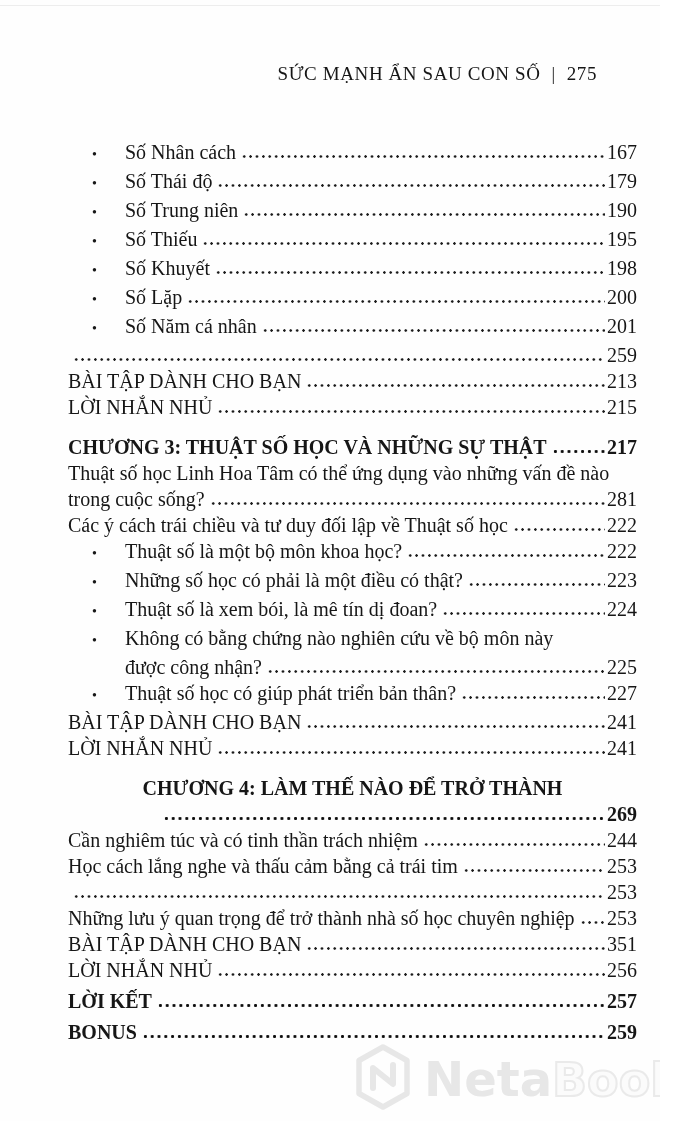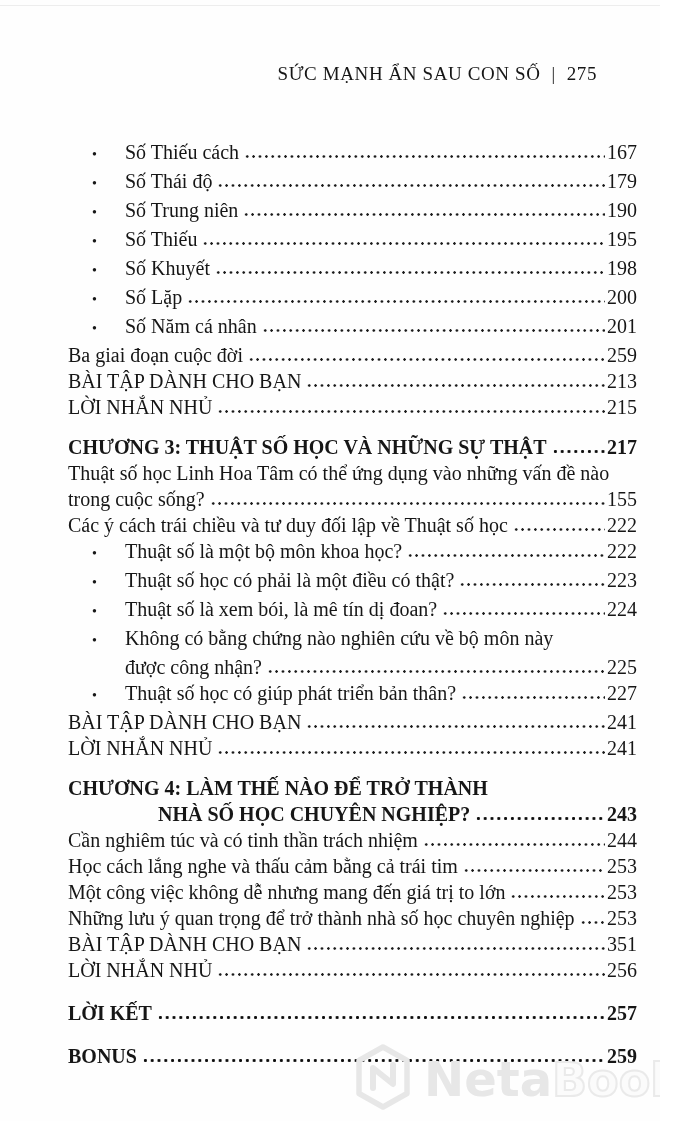--- a/index.html
+++ b/index.html
@@ -62,24 +62,24 @@
     flex: 0 0 auto;
   }
   .row .marker {
     flex: 0 0 auto;
     width: 57px;
     padding-left: 24px;
     box-sizing: border-box;
     font-size: 14px;
   }
   .row.bullet-cont { padding-left: 57px; justify-content: center; }
-  .row.chapter { font-weight: bold; }
+  .row.chapter { font-weight: bold; justify-content: center; }
   .row.chapter-cont { font-weight: bold; padding-left: 90px; }
   .row.gap-large { margin-top: 14px; }
-  .row.gap-medium { margin-top: 17px; }
+  .row.gap-medium { margin-top: 5px; }
   .dots {
     flex: 1 1 auto;
     min-width: 6px;
     height: 5px;
     margin-left: 5px;
     margin-right: 2px;
     background-image: radial-gradient(circle, #1b1b1b 1.1px, rgba(0,0,0,0) 1.45px);
     background-size: 6.4px 5px;
     background-position: left center;
     background-repeat: repeat-x;
@@ -129,21 +129,21 @@
 
   <div class="running-header">
     <span>SỨC MẠNH ẨN SAU CON SỐ</span>
     <span class="sep">|</span>
     <span>275</span>
   </div>
 
   <div class="toc">
       <div class="row bullet">
       <span class="marker">•</span>
-      <span class="label">Số Thiếu cách</span>
+      <span class="label">Số Nhân cách</span>
       <span class="dots"></span>
       <span class="pagenum">167</span>
     </div>
       <div class="row bullet">
       <span class="marker">•</span>
       <span class="label">Số Thái độ</span>
       <span class="dots"></span>
       <span class="pagenum">179</span>
     </div>
       <div class="row bullet">
@@ -171,21 +171,20 @@
       <span class="pagenum">200</span>
     </div>
       <div class="row bullet">
       <span class="marker">•</span>
       <span class="label">Số Năm cá nhân</span>
       <span class="dots"></span>
       <span class="pagenum">201</span>
     </div>
       <div class="row plain">
 
-      <span class="label">Ba giai đoạn cuộc đời</span>
       <span class="dots"></span>
       <span class="pagenum">259</span>
     </div>
       <div class="row plain">
 
       <span class="label">BÀI TẬP DÀNH CHO BẠN</span>
       <span class="dots"></span>
       <span class="pagenum">213</span>
     </div>
       <div class="row plain">
@@ -202,37 +201,37 @@
     </div>
       <div class="row plain">
 
       <span class="label">Thuật số học Linh Hoa Tâm có thể ứng dụng vào những vấn đề nào</span>
 
     </div>
       <div class="row plain">
 
       <span class="label">trong cuộc sống?</span>
       <span class="dots"></span>
-      <span class="pagenum">155</span>
+      <span class="pagenum">281</span>
     </div>
       <div class="row plain">
 
       <span class="label">Các ý cách trái chiều và tư duy đối lập về Thuật số học</span>
       <span class="dots"></span>
       <span class="pagenum">222</span>
     </div>
       <div class="row bullet">
       <span class="marker">•</span>
       <span class="label">Thuật số là một bộ môn khoa học?</span>
       <span class="dots"></span>
       <span class="pagenum">222</span>
     </div>
       <div class="row bullet">
       <span class="marker">•</span>
-      <span class="label">Thuật số học có phải là một điều có thật?</span>
+      <span class="label">Những số học có phải là một điều có thật?</span>
       <span class="dots"></span>
       <span class="pagenum">223</span>
     </div>
       <div class="row bullet">
       <span class="marker">•</span>
       <span class="label">Thuật số là xem bói, là mê tín dị đoan?</span>
       <span class="dots"></span>
       <span class="pagenum">224</span>
     </div>
       <div class="row bullet">
@@ -264,39 +263,37 @@
       <span class="dots"></span>
       <span class="pagenum">241</span>
     </div>
       <div class="row chapter gap-large">
 
       <span class="label">CHƯƠNG 4: LÀM THẾ NÀO ĐỂ TRỞ THÀNH</span>
 
     </div>
       <div class="row chapter-cont">
 
-      <span class="label">NHÀ SỐ HỌC CHUYÊN NGHIỆP?</span>
-      <span class="dots"></span>
-      <span class="pagenum">243</span>
+      <span class="dots"></span>
+      <span class="pagenum">269</span>
     </div>
       <div class="row plain">
 
       <span class="label">Cần nghiêm túc và có tinh thần trách nhiệm</span>
       <span class="dots"></span>
       <span class="pagenum">244</span>
     </div>
       <div class="row plain">
 
       <span class="label">Học cách lắng nghe và thấu cảm bằng cả trái tim</span>
       <span class="dots"></span>
       <span class="pagenum">253</span>
     </div>
       <div class="row plain">
 
-      <span class="label">Một công việc không dễ nhưng mang đến giá trị to lớn</span>
       <span class="dots"></span>
       <span class="pagenum">253</span>
     </div>
       <div class="row plain">
 
       <span class="label">Những lưu ý quan trọng để trở thành nhà số học chuyên nghiệp</span>
       <span class="dots"></span>
       <span class="pagenum">253</span>
     </div>
       <div class="row plain">

